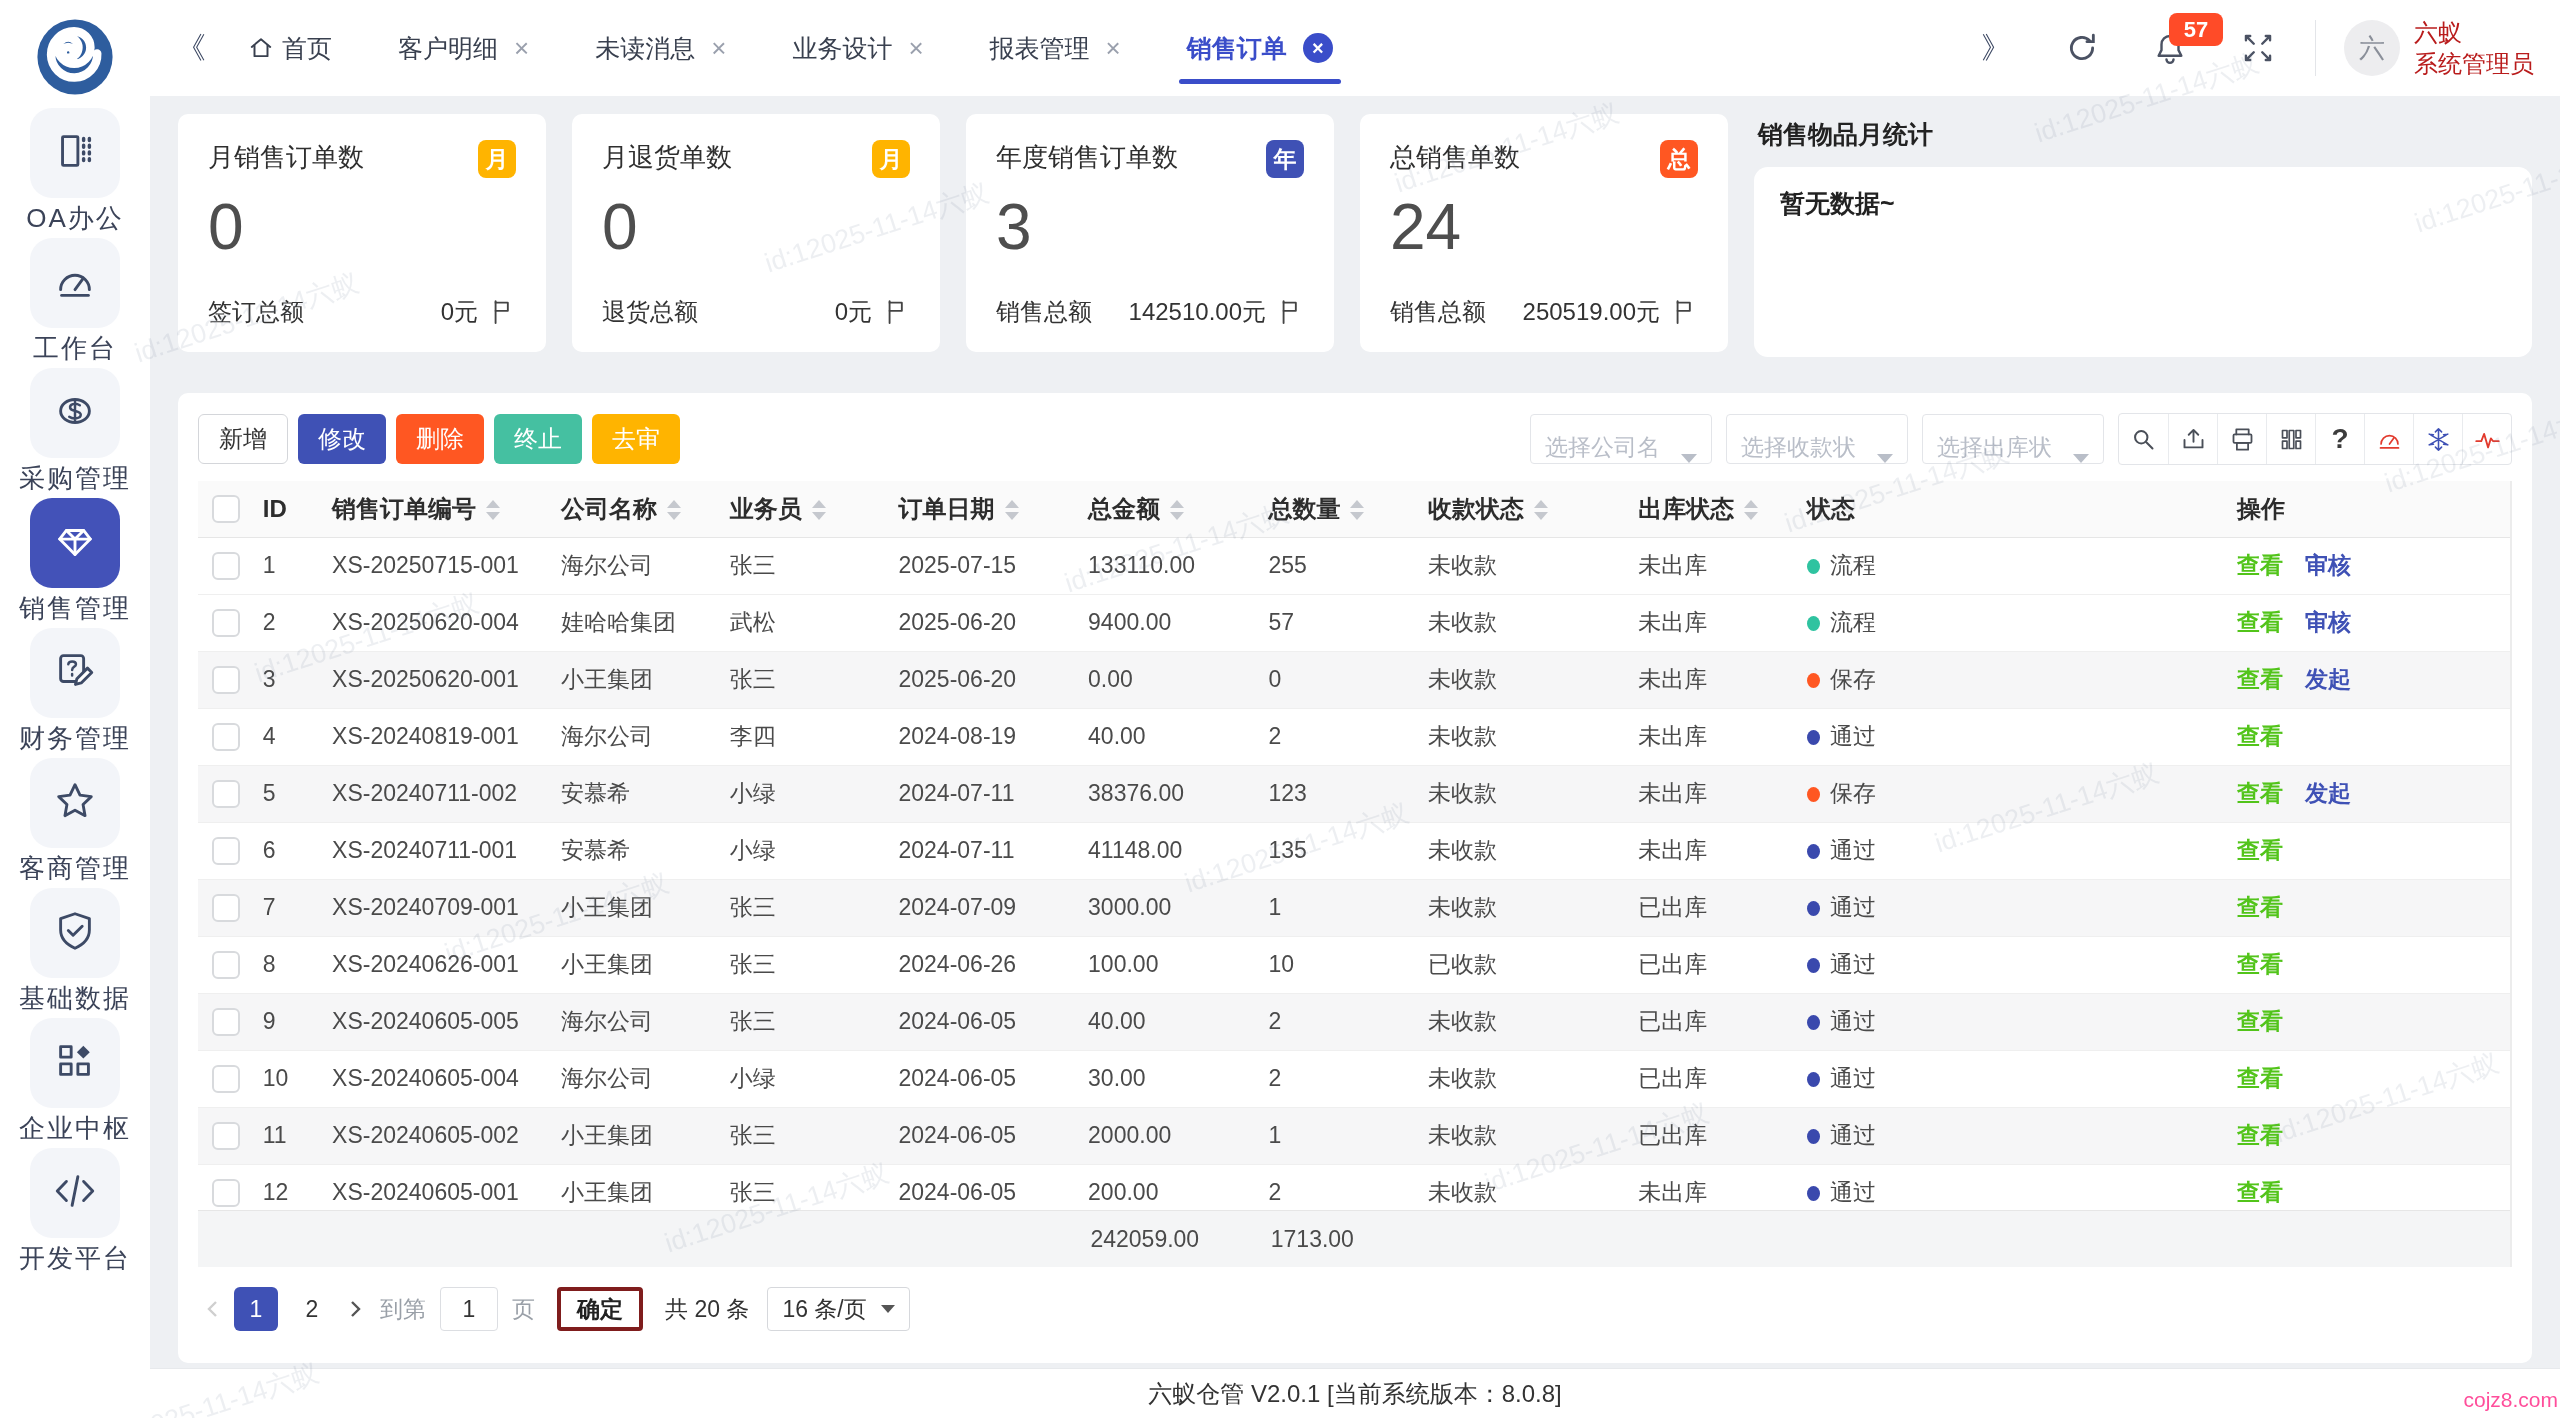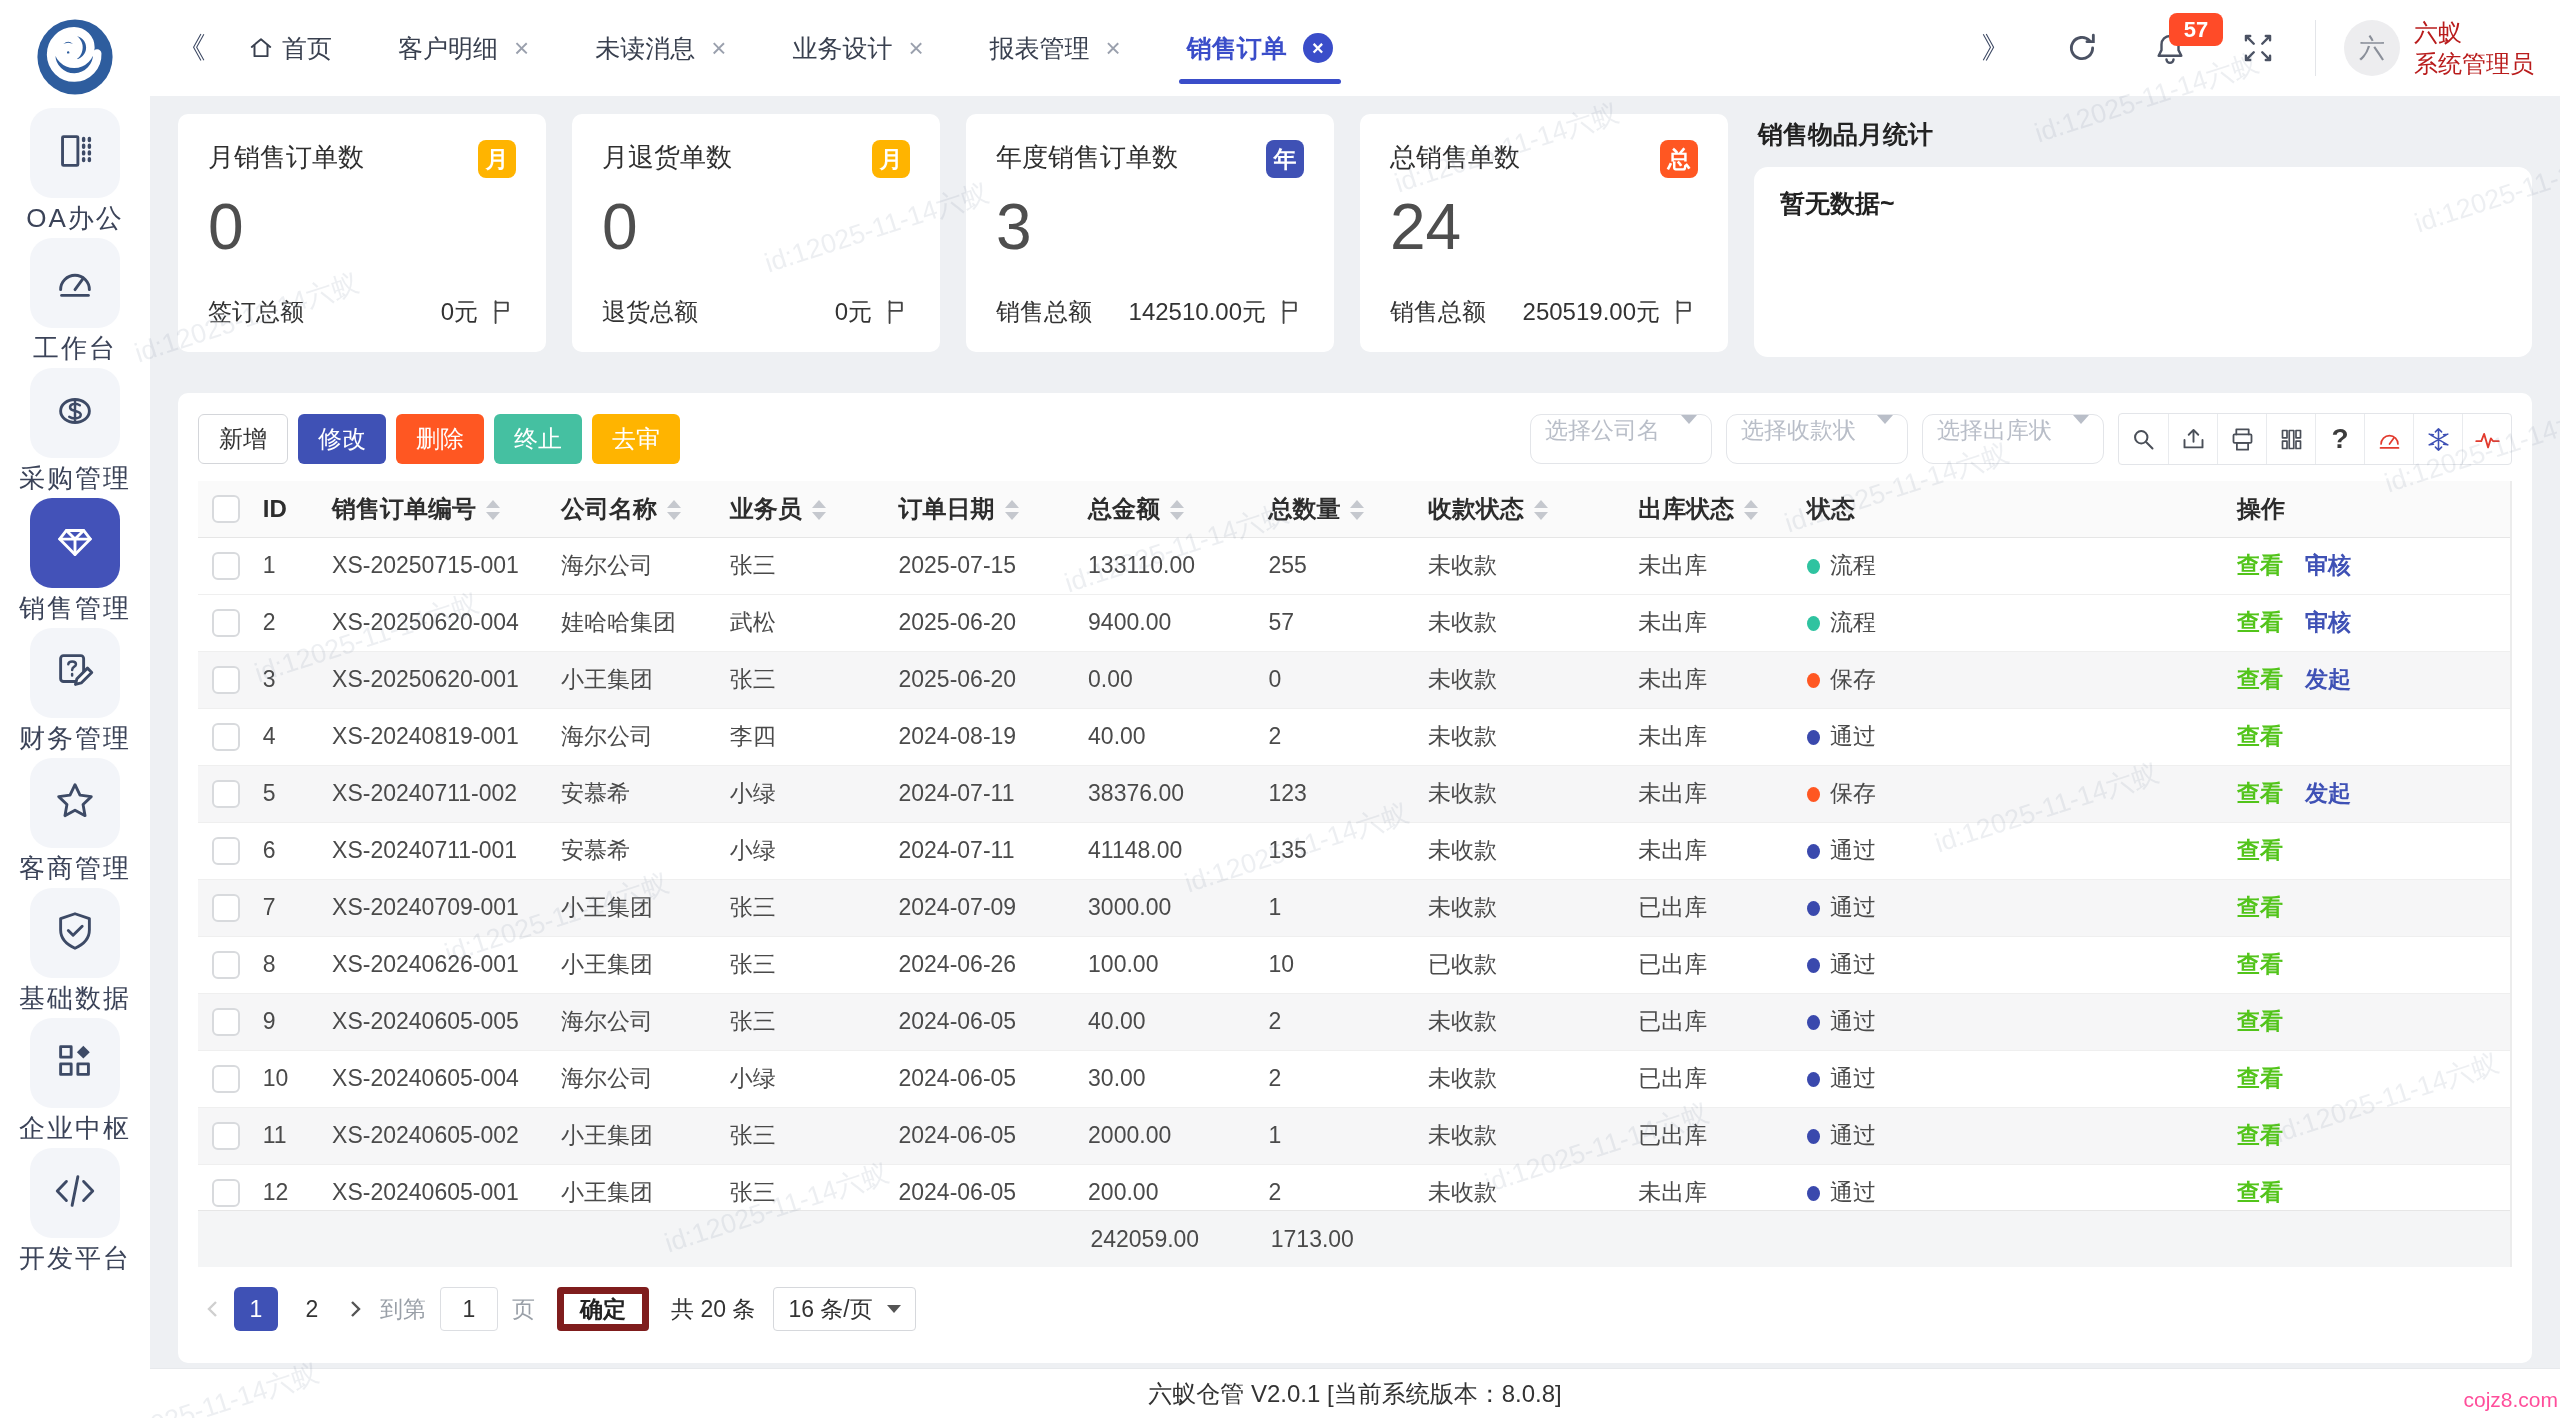--- a/index.html
+++ b/index.html
@@ -50,21 +50,21 @@
   .mp-title { font-size:25px; font-weight:bold; color:#222; margin:4px 0 16px 4px; }
   .mp-box { background:#fff; border-radius:14px; height:190px; padding:20px 26px; }
   .mp-empty { font-size:25px; font-weight:bold; color:#222; }
 
   
   .table-card { margin-top:36px; background:#fff; border-radius:10px; padding:20px 20px 32px; }
   .toolbar { display:flex; align-items:center; margin-bottom:16px; }
   .tbtn { height:50px; border-radius:6px; font-size:24px; padding:0 20px; margin-right:10px; color:#fff; border:none; display:flex; align-items:center; cursor:pointer; font-family:inherit; }
   .tbtn.plain { background:#fff; border:1px solid #d4d6da; color:#333; }
   .tb-spacer { flex:1; }
-  .filter { width:182px; height:50px; border:1px solid #e3e5e9; border-radius:11px; display:flex; align-items:flex-start; justify-content:space-between; padding:0 14px; margin-right:14px; font-size:23px; color:#b9bec8; cursor:pointer; white-space:nowrap; overflow:hidden;gap:8px; }
+  .filter { width:182px; height:50px; border:1px solid #e3e5e9; border-radius:4px; display:flex; align-items:flex-end; justify-content:space-between; padding:0 14px; margin-right:14px; font-size:23px; color:#b9bec8; cursor:pointer; white-space:nowrap; overflow:hidden;gap:8px; }
   .caret { width:0; height:0; border-left:8px solid transparent; border-right:8px solid transparent; border-top:9px solid #b9bec8; margin-left:8px; flex:none; }
   .icon-box { display:flex; border:1px solid #e3e5e9; border-radius:4px; overflow:hidden; }
   .icon-cell { width:49px; height:50px; display:flex; align-items:center; justify-content:center; border-left:1px solid #e9ebee; color:#4a4f58; cursor:pointer; }
   .icon-cell:first-child { border-left:none; }
   .icon-cell svg { width:27px; height:27px; }
   .icon-cell .qm { font-size:28px; font-weight:bold; color:#3c3c3c; }
 
   .table-wrap { position:relative; height:786px; overflow:hidden; border-right:2px solid #ececec; }
   table { width:100%; border-collapse:collapse; table-layout:fixed; }
   thead tr { height:56px; background:#fafafa; }
@@ -82,21 +82,21 @@
   .summary { position:absolute; left:0; right:0; bottom:0; height:57px; background:#f4f5f6; border-top:1px solid #e6e6e6; }
   .summary span { position:absolute; top:50%; transform:translateY(-50%); font-size:23px; color:#4a4a4a; }
 
   .pagination { display:flex; align-items:center; margin-top:20px; font-size:23px; }
   .pg-chev { width:30px; height:44px; display:flex; align-items:center; justify-content:center; }
   .pg-chev svg { width:20px; height:20px; }
   .pg-num { width:44px; height:44px; border-radius:6px; display:flex; align-items:center; justify-content:center; margin:0 6px; cursor:pointer; color:#333; }
   .pg-num.active { background:#3f51b5; color:#fff; }
   .pg-gray { color:#9aa0a8; margin:0 10px; }
   .pg-input { width:58px; height:44px; border:1px solid #dcdee2; border-radius:4px; display:flex; align-items:center; justify-content:center; color:#333; background:#fff; margin:0 4px; }
-  .pg-btn { height:44px; padding:0 16px; border:7px solid #7f1d1d; border-radius:4px; font-weight:bold; color:#222; background:#fff; display:flex; align-items:center; margin:0 12px; cursor:pointer; }
+  .pg-btn { height:44px; padding:0 16px; border:4px solid #7f1d1d; border-radius:4px; font-weight:bold; color:#222; background:#fff; display:flex; align-items:center; margin:0 12px; cursor:pointer; }
   .pg-total { color:#333; margin:0 10px; }
   .pg-select { height:44px; border:1px solid #d6d8dc; border-radius:4px; display:flex; align-items:center; padding:0 14px; margin-left:8px; cursor:pointer; color:#333; }
   .pg-select .sel-caret { width:0; height:0; border-left:7px solid transparent; border-right:7px solid transparent; border-top:8px solid #555; margin-left:14px; }
 
   
   .footer { position:absolute; left:150px; right:0; bottom:0; height:50px; background:#fff; border-top:1px solid #e7e9ec; display:flex; align-items:center; justify-content:center; font-size:24px; color:#333; z-index:4; }
   .site-mark { position:absolute; right:2px; bottom:6px; font-size:21px; color:#ff4e9b; z-index:20; }
 
   .wm { position:absolute; font-size:27px; color:rgba(110,120,145,0.12); transform:rotate(-18deg); pointer-events:none; z-index:9; white-space:nowrap; }
 </style>

